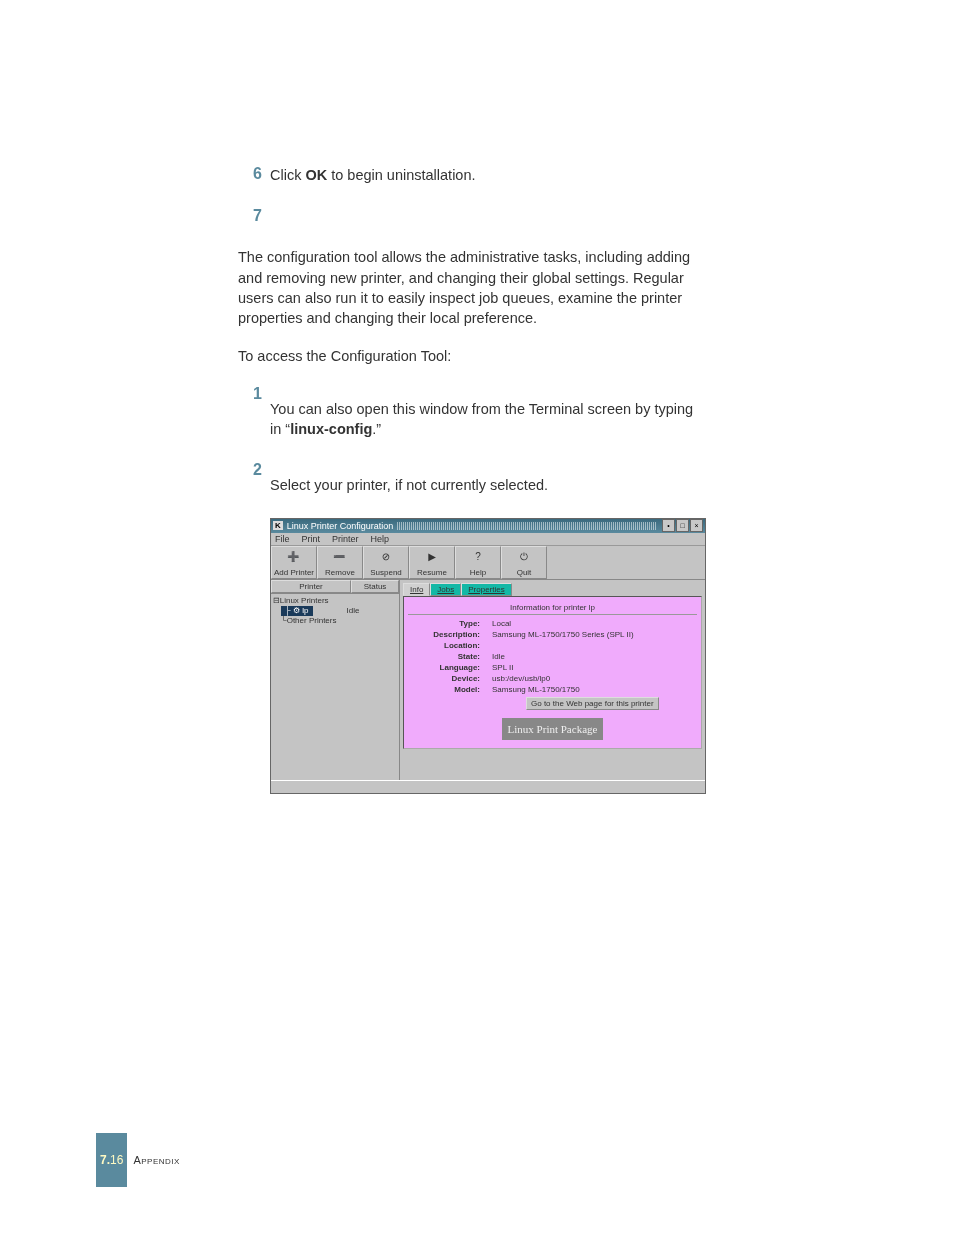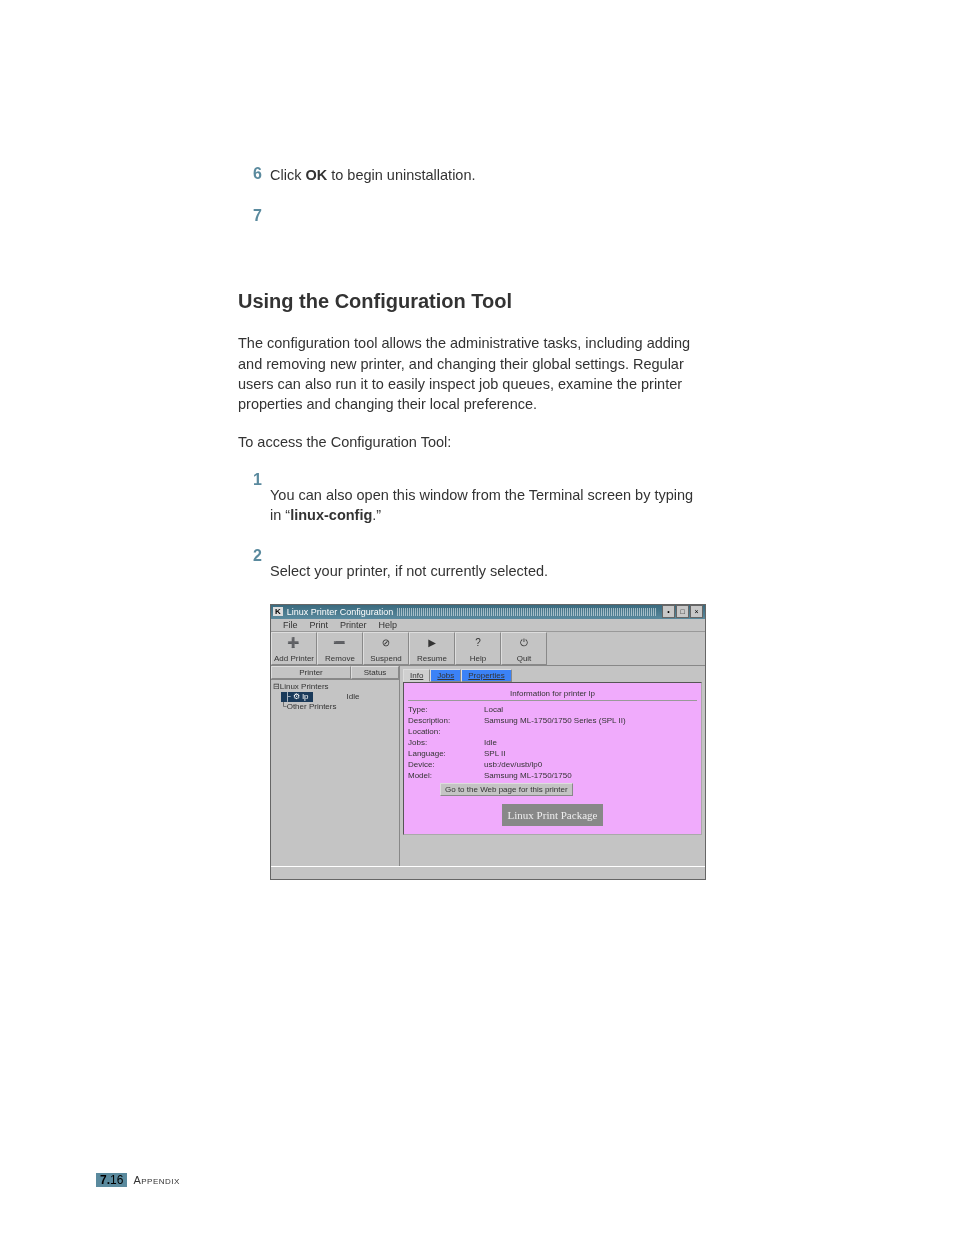--- a/index.html
+++ b/index.html
@@ -97,21 +97,21 @@
     height: 11px;
     background: #c8c8c8;
     border: 1px solid #666;
     margin-left: 1px;
     font-size: 7px;
     display:flex;align-items:center;justify-content:center;
     color:#000;
   }
   .menubar {
     background: #c4c4c4;
-    padding: 1px 12px;
+    padding: 1px 4px;
     display: flex;
     gap: 12px;
     border-bottom: 1px solid #999;
     font-size: 9px;
     align-items: flex-end;
   }
   .toolbar {
     background: #c4c4c4;
     display: flex;
     border-bottom: 1px solid #888;
@@ -177,21 +177,21 @@
     background: #c4c4c4;
   }
   .tabs {
     display: flex;
     font-size: 8px;
     text-decoration: underline;
   }
   .tab {
     border: 1px outset #ddd;
     padding: 1px 6px;
-    background: #3b82f6;
+    background: #14b8a6;
   }
   .tab.active {
     background: #d0d0d0;
     border-bottom: 1px solid #d0d0d0;
   }
   .tab-content {
     border: 1px inset #aaa;
     background: #f0abfc;
     padding: 4px;
     font-size: 8px;
@@ -201,28 +201,29 @@
     padding: 2px;
     border-bottom: 1px solid #999;
     margin-bottom: 3px;
   }
   .info-row {
     display: flex;
     padding: 1px 0;
   }
   .info-row .lbl {
     width: 72px;
-    text-align: left;
-    padding-right: 4px;
+    text-align: right;
+    padding-right: 12px;
+    font-weight: bold;
   }
   .go-btn {
     border: 1px outset #ddd;
     background: #c4c4c4;
     padding: 1px 4px;
-    margin-left: 32px;
+    margin-left: 118px;
     margin-top: 2px;
     display: inline-block;
     font-size: 8px;
   }
   .logo {
     text-align: center;
     margin-top: 8px;
     margin-bottom: 4px;
   }
   .logo span {
@@ -241,22 +242,22 @@
   
   .footer {
     position: absolute;
     left: 96px;
     bottom: 48px;
     display: flex;
     align-items: center;
   }
   .footer .box {
     background: #5a8a9e;
-    color: #000000;
-    padding: 0 4px;
+    color: #fef9c3;
+    padding: 20px 4px;
     font-size: 12px;
   }
   .footer .box b { font-weight: bold; }
   .footer .label {
     font-size: 11px;
     margin-left: 6px;
     font-variant: small-caps;
     letter-spacing: 0.5px;
   }
 </style>
@@ -266,21 +267,20 @@
 <div class="content">
 
   <div class="num-step">
     <div class="step-num">6</div>
     <div class="step-text">Click <b>OK</b> to begin uninstallation.</div>
   </div>
   <div class="num-step">
     <div class="step-num">7</div>
   </div>
 
-  <div class="heading">Using the Configuration Tool</div>
   <div class="para">The configuration tool allows the administrative tasks, including adding and removing new printer, and changing their global settings. Regular users can also run it to easily inspect job queues, examine the printer properties and changing their local preference.</div>
   <div class="para">To access the Configuration Tool:</div>
 
   <div class="num-step">
     <div class="step-num">1</div>
     <div class="step-text">
       <div class="sub-para">You can also open this window from the Terminal screen by typing in “<b>linux-config</b>.”</div>
     </div>
   </div>
 
@@ -362,21 +362,21 @@
               </div>
               <div class="info-row">
                 <div class="lbl">Description:</div>
                 <div>Samsung ML-1750/1750 Series (SPL II)</div>
               </div>
               <div class="info-row">
                 <div class="lbl">Location:</div>
                 <div></div>
               </div>
               <div class="info-row">
-                <div class="lbl">Jobs:</div>
+                <div class="lbl">State:</div>
                 <div>Idle</div>
               </div>
               <div class="info-row">
                 <div class="lbl">Language:</div>
                 <div>SPL II</div>
               </div>
               <div class="info-row">
                 <div class="lbl">Device:</div>
                 <div>usb:/dev/usb/lp0</div>
               </div>

